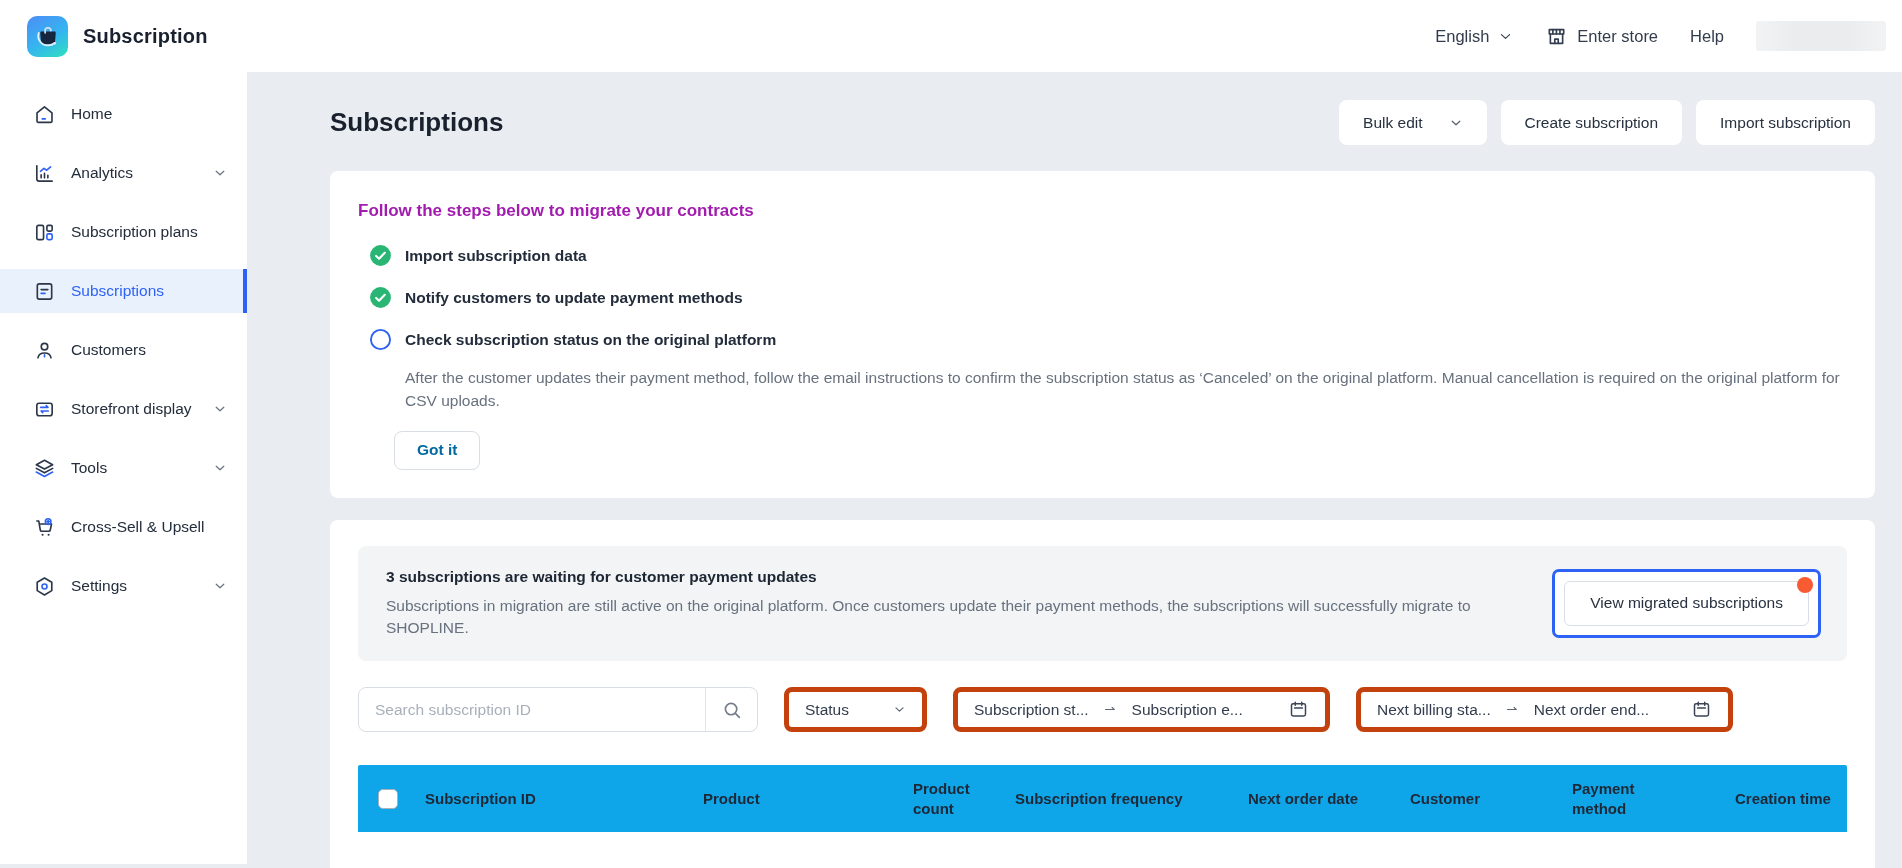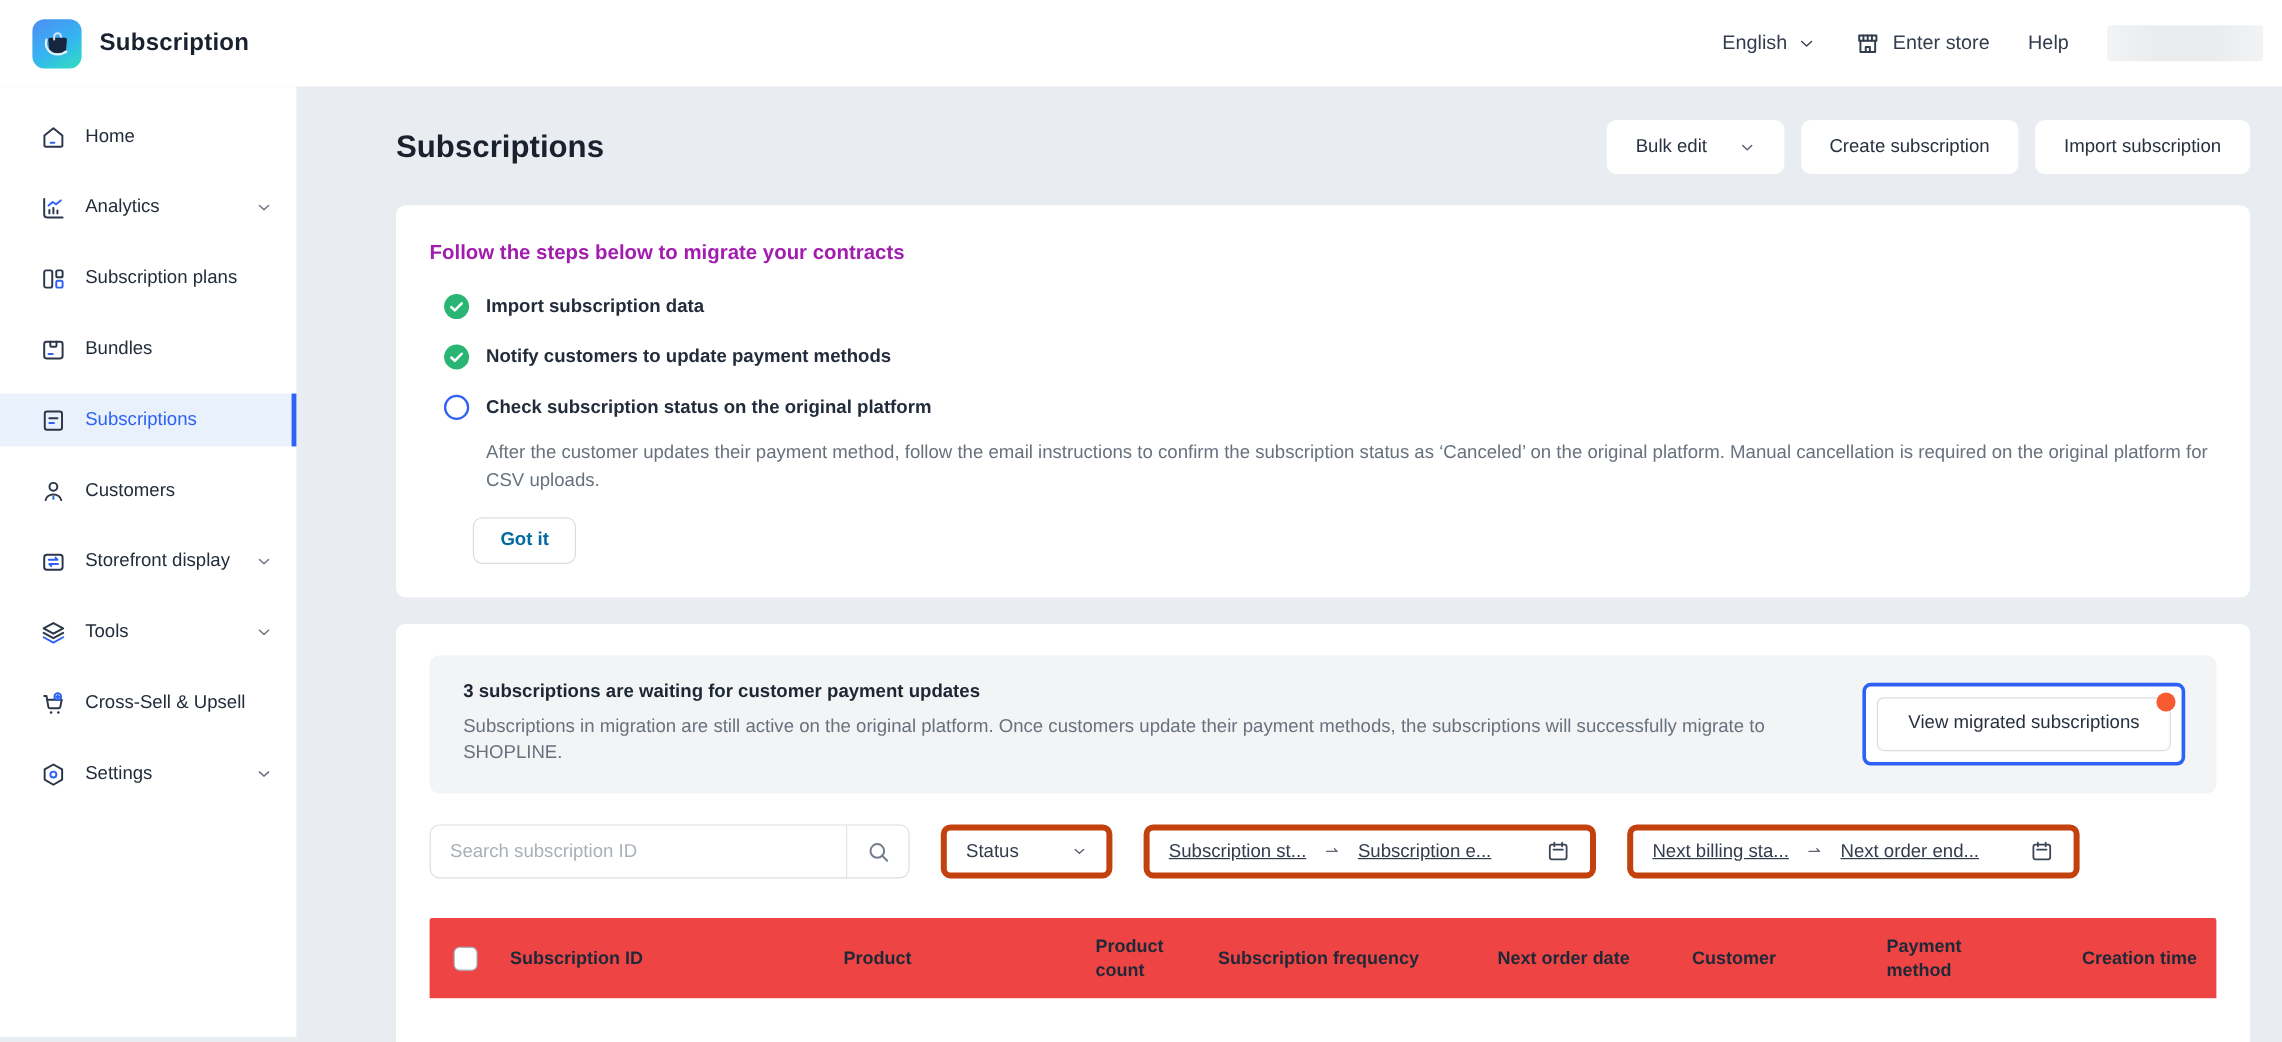--- a/index.html
+++ b/index.html
@@ -110,25 +110,25 @@
   .search-box input::placeholder { color:#a9b0ba; }
   .search-sep { width:1px; align-self:stretch; background:#e2e5ea; }
   .search-btn { width:51px; height:100%; display:flex; align-items:center; justify-content:center; cursor:pointer; }
   .select-box {
     height:45px; background:#fff; border:5px solid #c2410c; border-radius:8px;
     display:flex; align-items:center; padding:0 16px; cursor:pointer; font-size:15.5px; color:#323c4d;
   }
   .status-box { width:143px; justify-content:space-between; }
   .range-box { width:377px; gap:14px; }
   .range-box .cal { margin-left:auto; }
-  .range-lbl { white-space:nowrap;text-decoration:underline; }
+  .range-lbl { white-space:nowrap; }
 
   
   .table-head {
-    margin-top:33px; height:67px; background:#ef4444; border-radius:2px 2px 0 0;
+    margin-top:33px; height:67px; background:#0ea5e9; border-radius:2px 2px 0 0;
     display:flex; align-items:center; overflow:hidden;
   }
   .th { font-size:15px; font-weight:700; color:#1f2836; line-height:1.35; padding-left:20px; flex:0 0 auto; }
   .checkbox {
     width:20px; height:20px; border:1.6px solid #a9b1bd; border-radius:5px; background:#fff; cursor:pointer;
   }
   .table-row-stub { height:60px; background:#fff; }
 </style>
 </head>
 <body>
@@ -194,30 +194,20 @@
     </div>
     <div class="side-item">
       <span class="s-icon">
         <svg viewBox="0 0 24 24" width="23" height="23">
           <rect fill="none" stroke="#2b3648" stroke-width="1.7" stroke-linecap="round" stroke-linejoin="round" x="4" y="4.5" width="7" height="15" rx="1.6"></rect>
           <rect fill="none" stroke="#2b3648" stroke-width="1.7" stroke-linecap="round" stroke-linejoin="round" x="14.5" y="4.5" width="5.5" height="6" rx="1.4"></rect>
           <rect fill="none" stroke="#2e62f5" stroke-width="1.7" stroke-linecap="round" stroke-linejoin="round" x="14.5" y="13.5" width="5.5" height="6" rx="1.4"></rect>
         </svg>
       </span>
       <span class="s-label">Subscription plans</span>
-    </div>
-    <div class="side-item">
-      <span class="s-icon">
-        <svg viewBox="0 0 24 24" width="23" height="23">
-          <rect fill="none" stroke="#2b3648" stroke-width="1.7" stroke-linecap="round" stroke-linejoin="round" x="4" y="5" width="16" height="14.5" rx="2"></rect>
-          <path fill="none" stroke="#2b3648" stroke-width="1.7" stroke-linecap="round" stroke-linejoin="round" d="M9.3 5v3.2a1.1 1.1 0 0 0 1.1 1.1h3.2a1.1 1.1 0 0 0 1.1-1.1V5"></path>
-          <path fill="none" stroke="#2e62f5" stroke-width="1.7" stroke-linecap="round" stroke-linejoin="round" d="M7.8 15.6h3.6"></path>
-        </svg>
-      </span>
-      <span class="s-label">Bundles</span>
     </div>
     <div class="side-item active">
       <span class="s-icon">
         <svg viewBox="0 0 24 24" width="23" height="23">
           <rect fill="none" stroke="#2b3648" stroke-width="1.7" stroke-linecap="round" stroke-linejoin="round" x="4.5" y="4" width="15" height="16" rx="2"></rect>
           <path fill="none" stroke="#2b3648" stroke-width="1.7" stroke-linecap="round" stroke-linejoin="round" d="M8.5 10h7"></path>
           <path fill="none" stroke="#2e62f5" stroke-width="1.7" stroke-linecap="round" stroke-linejoin="round" d="M8.5 14h4"></path>
         </svg>
       </span>
       <span class="s-label">Subscriptions</span>

